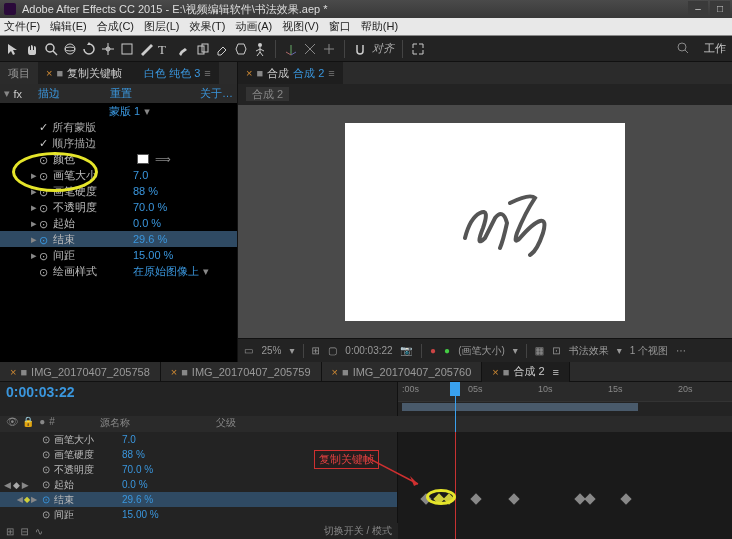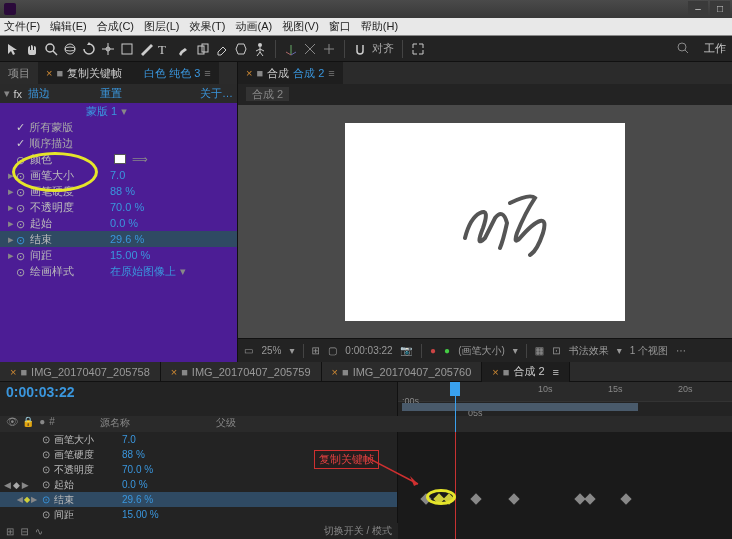--- a/index.html
+++ b/index.html
@@ -6,30 +6,30 @@
 body { background: #1e1e1e; color: #aaa; font-size: 11px; width: 732px; height: 539px; overflow: hidden; position: relative; }
 .titlebar { background: linear-gradient(#4a4a4a,#383838); height: 18px; display: flex; align-items: center; padding: 0 4px; color: #ddd; gap: 6px; }
 .titlebar .logo { width: 12px; height: 12px; background: #2a0a3a; border-radius: 2px; display:inline-block; }
 .menubar { background: #e8e8e8; height: 18px; display: flex; align-items: center; padding: 0 4px; color: #222; border-bottom: 1px solid #888; }
 .menubar span { margin-right: 10px; cursor: default; }
 .toolbar { background: #232323; height: 26px; display: flex; align-items: center; padding: 0 6px; gap: 8px; border-bottom: 1px solid #111; }
 .toolbar .grp { display: flex; gap: 5px; align-items: center; }
 .toolbar .icon { width: 14px; height: 14px; display:inline-block; }
 .toolbar .sep { width: 1px; height: 18px; background: #444; }
 .top-area { display: flex; height: 300px; }
-.left-panel { width: 238px; background: #4c1d95; display: flex; flex-direction: column; border-right: 1px solid #111; }
+.left-panel { width: 238px; background: #000000; display: flex; flex-direction: column; border-right: 1px solid #111; }
 .tabs { display: flex; background: #2b2b2b; height: 22px; align-items: center; font-size: 11px; }
 .tab { padding: 0 8px; color: #999; height: 22px; display: flex; align-items: center; gap: 4px; }
 .tab.active { background: #1e1e1e; color: #ccc; }
 .tab .close { color: #777; }
 .panel-sub { padding: 3px 8px; color:#888; font-size:11px; }
 .fx-row { display:flex; align-items:center; padding:2px 4px; }
 .fx-row .fxname { color:#3a96dd; }
 .fx-row .about { margin-left: auto; color:#3a96dd; }
-.prop { display:flex; align-items:center; padding:1px 0 1px 8px; height:16px; }
+.prop { display:flex; align-items:center; padding:1px 0 1px 31px; height:16px; }
 .prop .tri { width:8px; color:#888; }
 .prop .sw { width:10px; height:10px; margin-right:4px; display:inline-block; }
 .prop .label { flex: 0 0 80px; color:#bbb; }
 .prop .val { color:#3a96dd; }
 .prop .white-swatch { width:12px; height:10px; background:#fff; border:1px solid #555; margin-left:4px;}
 .prop.sel { background:#2f4a63; }
 .right-panel { flex:1; background:#232323; display:flex; flex-direction:column; }
 .comp-tabs { display:flex; height:22px; background:#2b2b2b; align-items:center; }
 .comp-crumb { padding:3px 8px; color:#888; }
 .viewer { flex:1; background:#4a4a4a; display:flex; align-items:center; justify-content:center; position:relative; }
@@ -75,20 +75,21 @@
 .win-ctrl { position:absolute; right:2px; top:1px; display:flex; gap:2px; }
 .win-btn { width:20px; height:14px; background:#3a3a3a; color:#ccc; font-size:10px; display:flex; align-items:center; justify-content:center; }
 .rt-label { color:#ccc; font-size:11px; margin-left:auto; padding-right:6px;}
 svg { display:block; }
 </style>
 </head>
 <body>
 
 <div class="titlebar">
   <span class="logo"></span>
+  <span>Adobe After Effects CC 2015 - E:\视频编辑软件\书法效果.aep *</span>
   <div class="win-ctrl">
     <div class="win-btn">–</div>
     <div class="win-btn">□</div>
   </div>
 </div>
 
 <div class="menubar">
   <span>文件(F)</span>
   <span>编辑(E)</span>
   <span>合成(C)</span>
@@ -202,21 +203,21 @@
         </svg>
       </span>
   </div>
   <div class="sep"></div>
   <div class="grp">
     <span class="icon">
         <svg width="14" height="14">
           <path d="M4 3 L4 9 Q4 12 7 12 Q10 12 10 9 L10 3" fill="none" stroke="#ccc" stroke-width="1.5"></path>
         </svg>
       </span>
-    <span style="color:#aaa;">对齐</span>
+    <span style="color:#aaa;font-style:italic;">对齐</span>
   </div>
   <div class="sep"></div>
   <span class="icon">
       <svg width="14" height="14">
         <path d="M2 2 L6 2 M2 2 L2 6 M12 2 L8 2 M12 2 L12 6 M2 12 L6 12 M2 12 L2 8 M12 12 L8 12 M12 12 L12 8" stroke="#ccc"></path>
       </svg>
     </span>
   <span class="rt-label"><svg width="14" height="14" style="display:inline">
         <circle cx="6" cy="6" r="4" fill="none" stroke="#888"></circle>
         <line x1="9" y1="9" x2="12" y2="12" stroke="#888"></line>
@@ -234,21 +235,21 @@
       <div class="tab active">
         <span style="color:#c83;">×</span>
         <span style="color:#888;">■</span>
         <span>复制关键帧</span>
         <span style="color:#3a96dd;padding-left:18px;">白色 纯色 3</span>
         <span class="close">≡</span>
       </div>
     </div>
     <div class="fx-row" style="background:#2a2a2a;">
       <span style="color:#888;margin-right:4px;">▾</span>
-      <span style="color:#ccc;margin-right:6px;">fx</span>
+      <span style="color:#ccc;margin-right:16px;">fx</span>
       <span class="fxname">描边</span>
       <span style="margin-left:50px;color:#3a96dd;">重置</span>
       <span class="about">关于…</span>
     </div>
     <div class="prop">
         <span class="tri"></span>
         <span class="label" style="flex:0 0 70px;"></span>
         <span class="val">蒙版 1</span>
         <span style="color:#888;margin-left:4px;">▾</span>
       </div>
@@ -382,22 +383,22 @@
         <span>合成 2</span>
         <span style="margin-left:4px;">≡</span>
       </div>
   </div>
   <div class="tl-head">
     <div class="tl-left">
       <div class="tl-time">0:00:03:22</div>
     </div>
     <div class="tl-right">
       <div class="ruler">
-        <span class="tick" style="left:4px;margin-top:12px;">:00s</span>
-        <span class="tick" style="left:70px;margin-top:24px;">05s</span>
+        <span class="tick" style="left:4px;">:00s</span>
+        <span class="tick" style="left:70px;">05s</span>
         <span class="tick" style="left:140px;">10s</span>
         <span class="tick" style="left:210px;">15s</span>
         <span class="tick" style="left:280px;">20s</span>
       </div>
       <div class="work-area">
         <div class="wa-bar" style="left:4px; width:236px;"></div>
       </div>
       <div class="cti" style="left:57px; height:170px;">
         <div class="cti-head"></div>
       </div>

